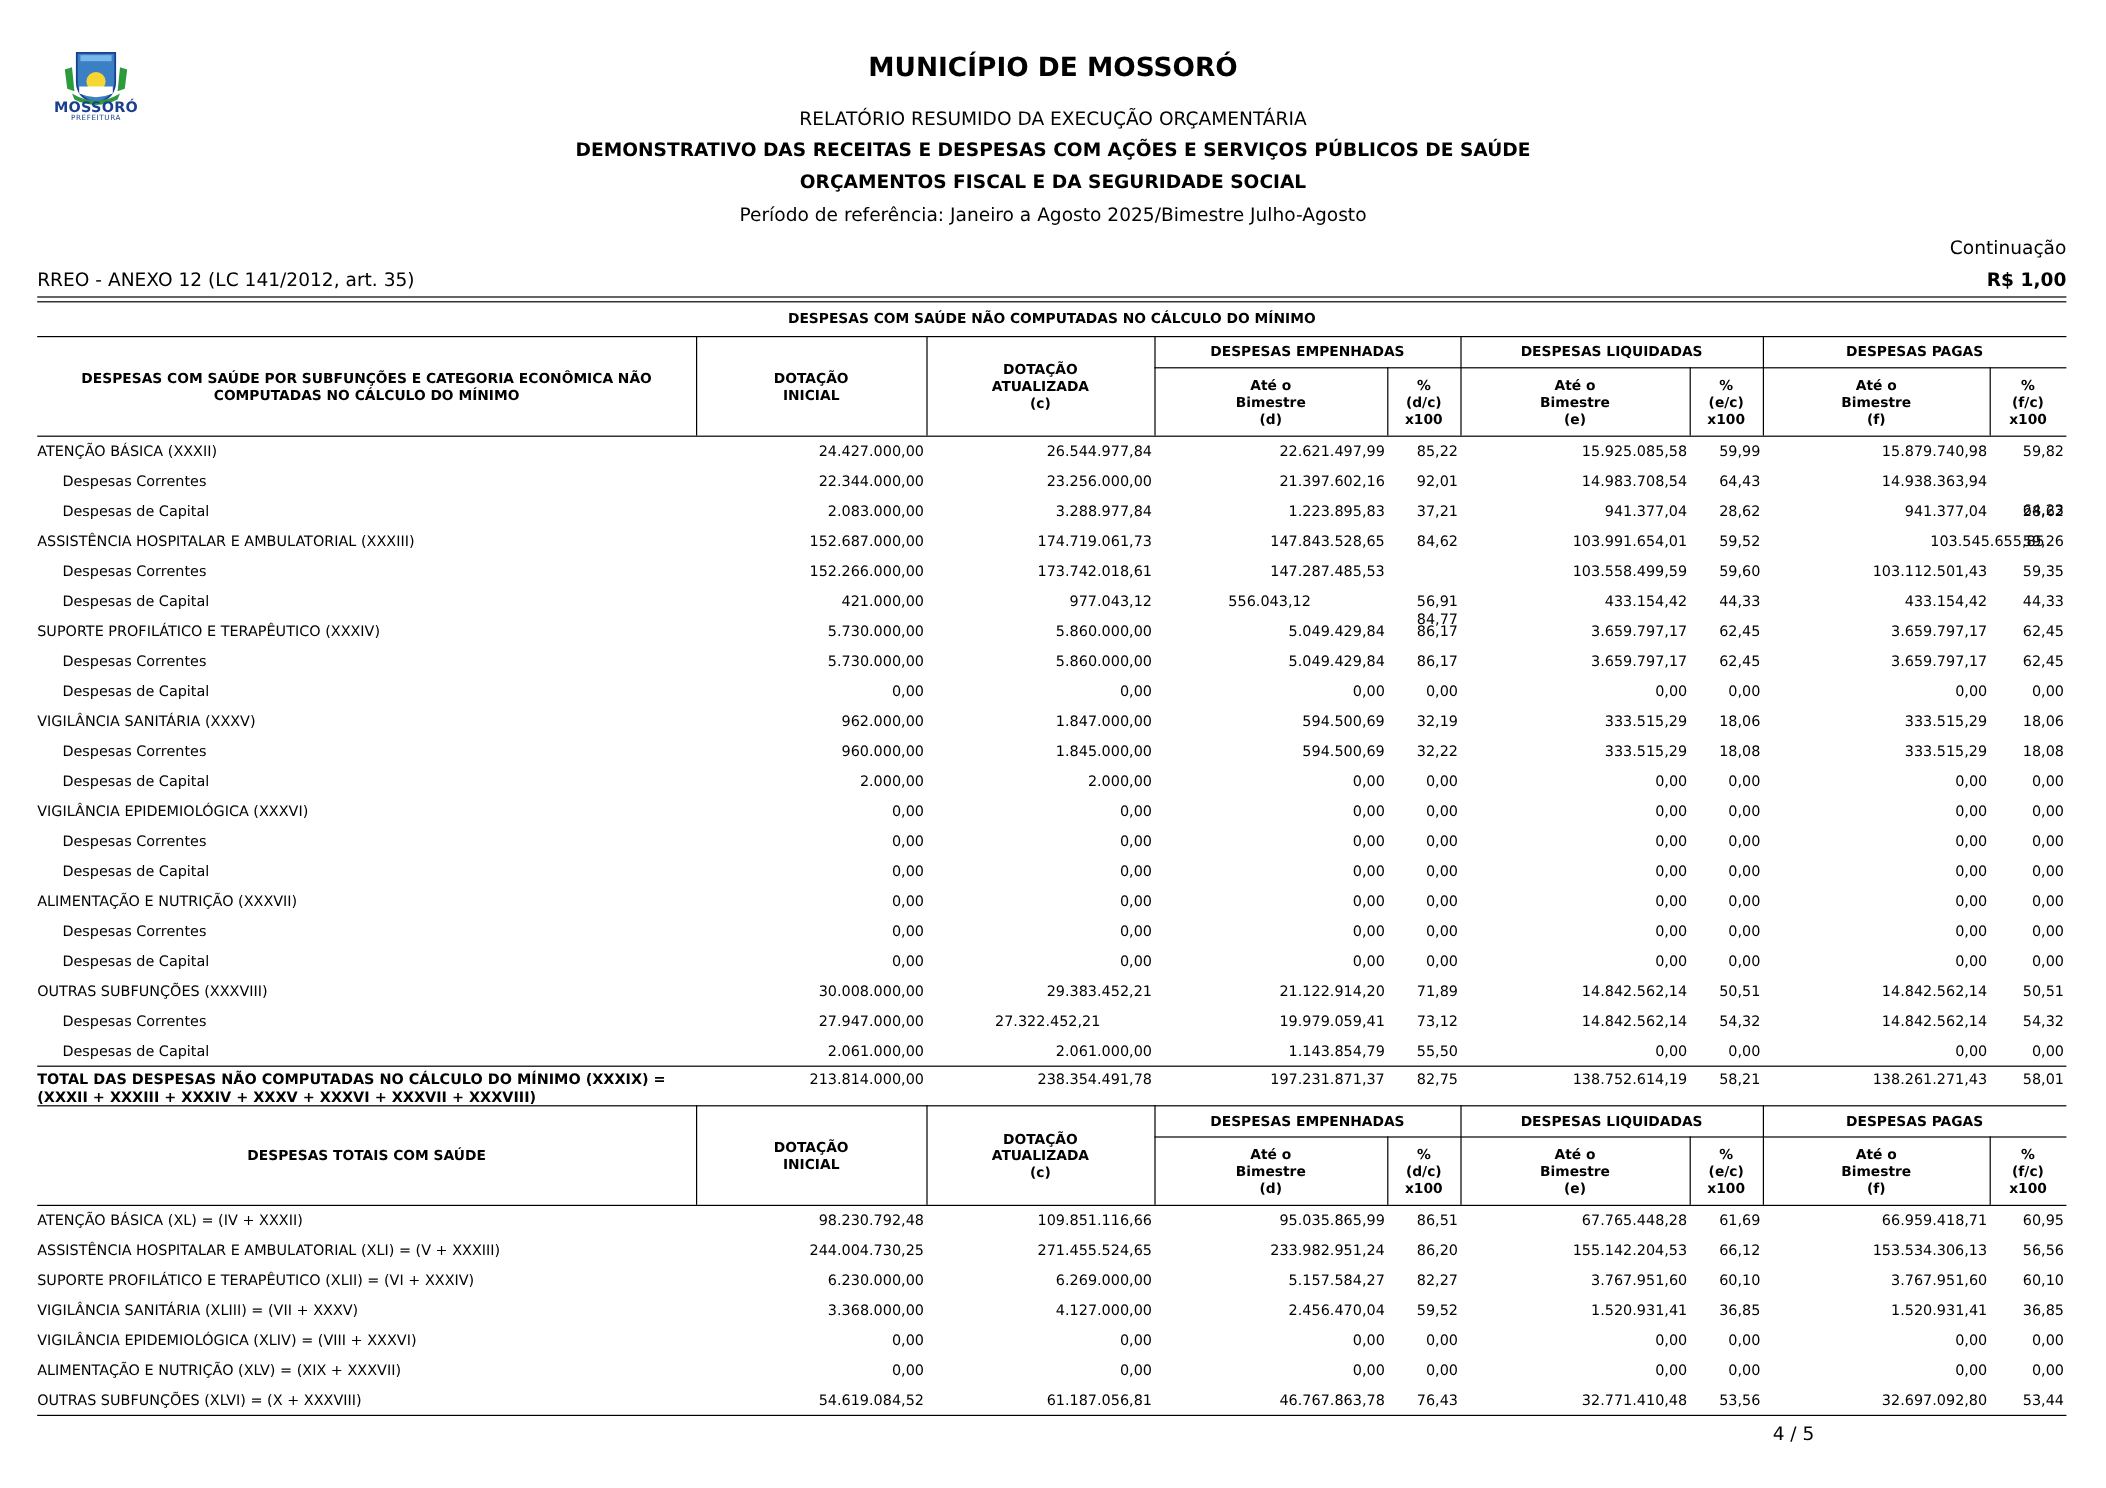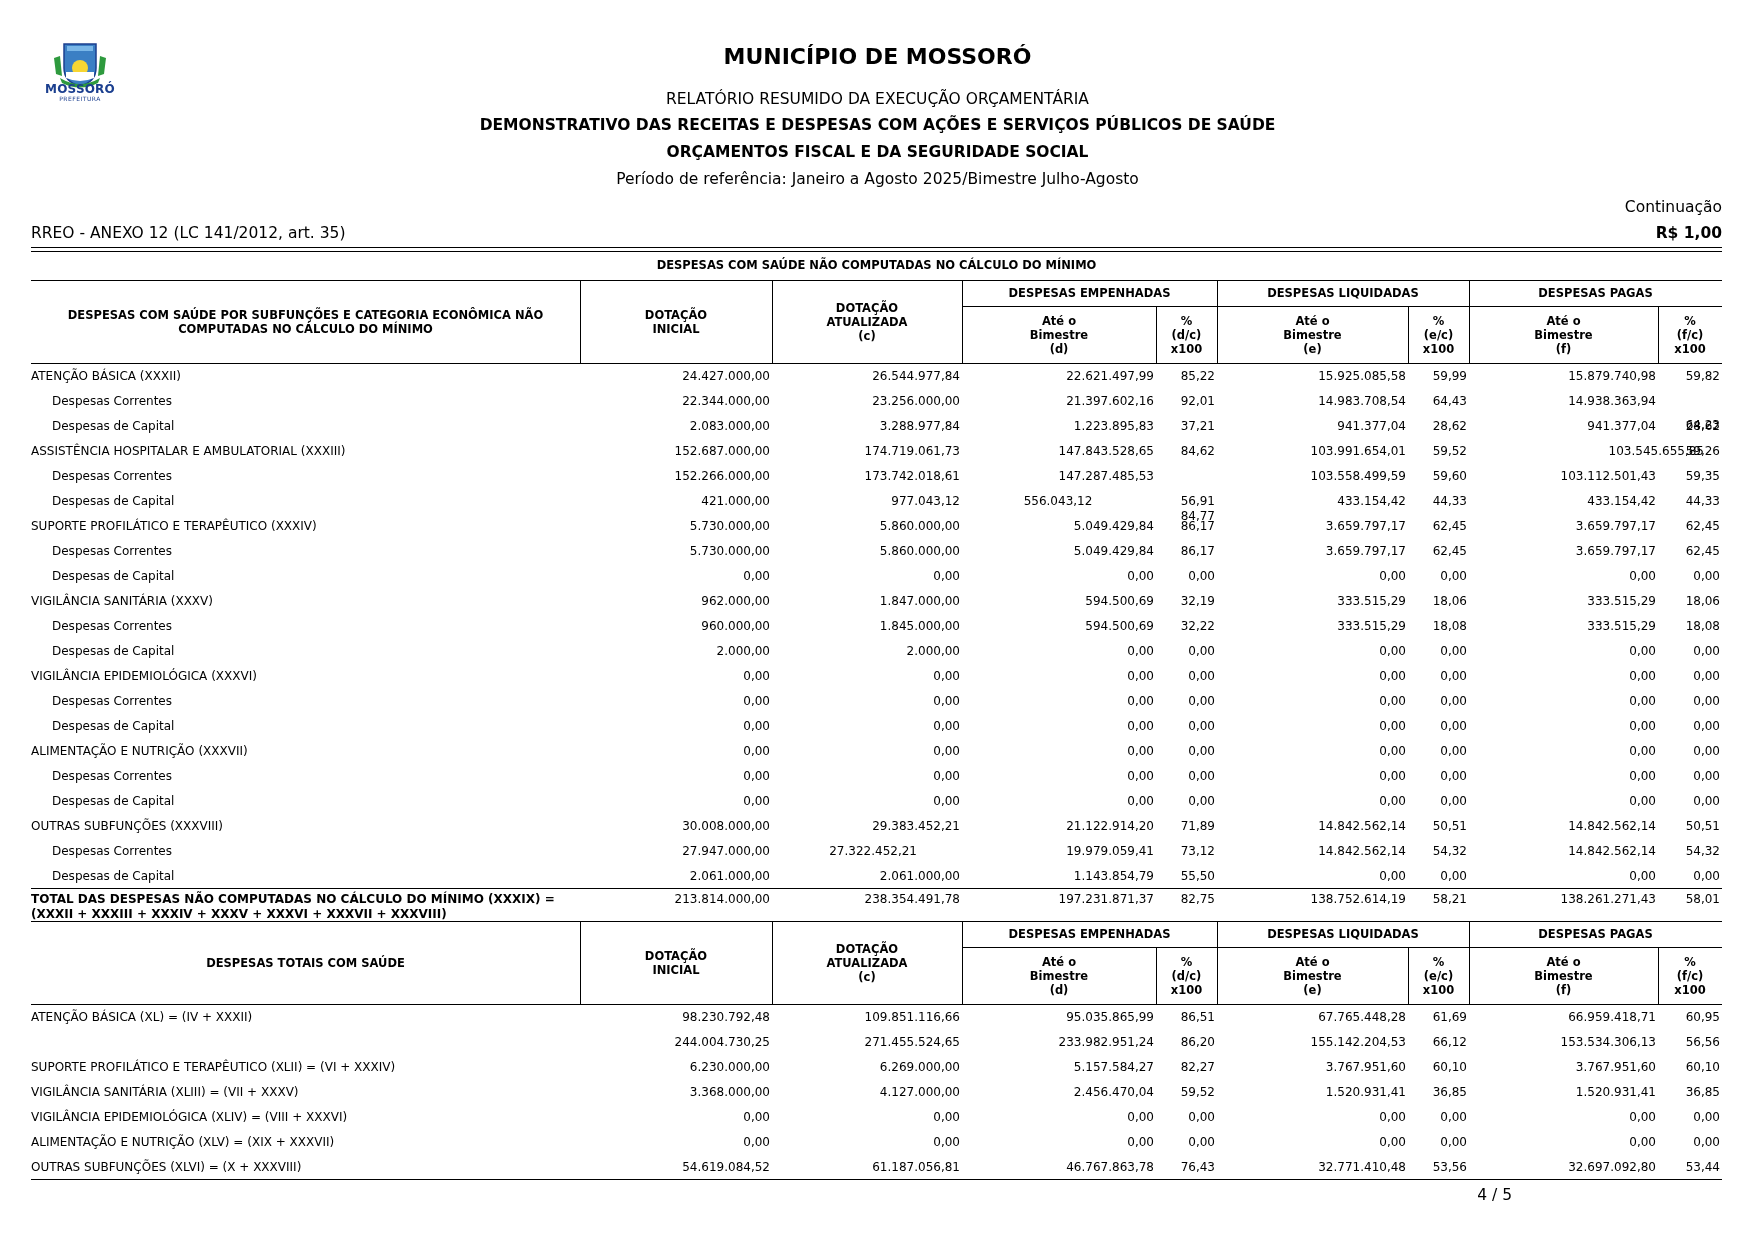--- a/index.html
+++ b/index.html
@@ -395,20 +395,21 @@
       <div class="cell num" style="left:549px;width:190px;">98.230.792,48</div>
       <div class="cell num" style="left:741px;width:188px;">109.851.116,66</div>
       <div class="cell num" style="left:931px;width:192px;">95.035.865,99</div>
       <div class="cell num" style="left:1125px;width:59px;">86,51</div>
       <div class="cell num" style="left:1186px;width:189px;">67.765.448,28</div>
       <div class="cell num" style="left:1377px;width:59px;">61,69</div>
       <div class="cell num" style="left:1438px;width:187px;">66.959.418,71</div>
       <div class="cell num" style="left:1627px;width:62px;">60,95</div>
     </div>
     <div class="abs row" style="top:1030px;">
+      <div class="cell lbl">ASSISTÊNCIA HOSPITALAR E AMBULATORIAL (XLI) = (V + XXXIII)</div>
       <div class="cell num" style="left:549px;width:190px;">244.004.730,25</div>
       <div class="cell num" style="left:741px;width:188px;">271.455.524,65</div>
       <div class="cell num" style="left:931px;width:192px;">233.982.951,24</div>
       <div class="cell num" style="left:1125px;width:59px;">86,20</div>
       <div class="cell num" style="left:1186px;width:189px;">155.142.204,53</div>
       <div class="cell num" style="left:1377px;width:59px;">66,12</div>
       <div class="cell num" style="left:1438px;width:187px;">153.534.306,13</div>
       <div class="cell num" style="left:1627px;width:62px;">56,56</div>
     </div>
     <div class="abs row" style="top:1055px;">

